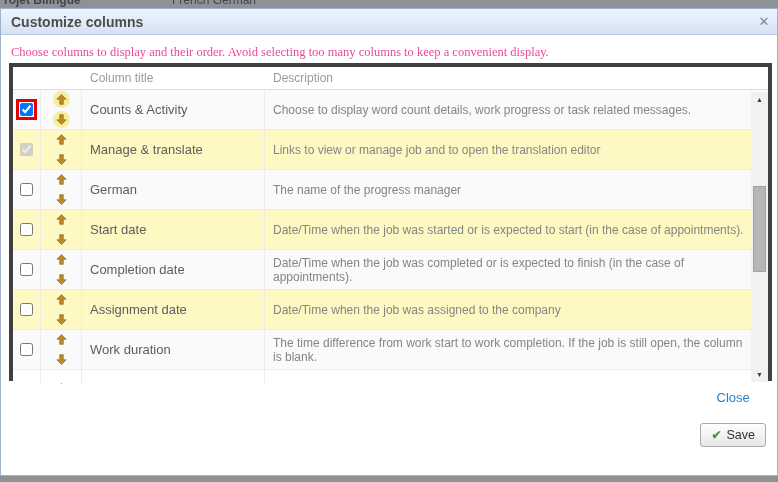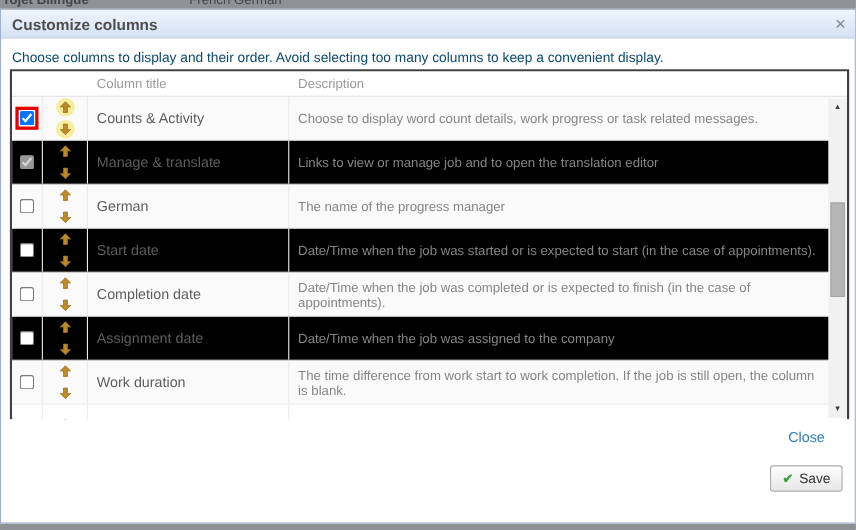--- a/index.html
+++ b/index.html
@@ -13,33 +13,33 @@
   .bg-frag.center { left:172px; font-weight:normal; }
 
   
   .modal { position:absolute; left:0; top:8px; width:778px; height:468px;
            background:#fff; border:1px solid #a0b1cd; }
   .modal-header { height:26px; background:linear-gradient(#eef4fd,#d5e2f4);
                   border-bottom:1px solid #b9c9e2; display:flex; align-items:center; }
   .modal-title { font-size:14px; font-weight:bold; color:#4d4d4d; padding-left:10px; flex:1; }
   .modal-close { width:26px; text-align:center; font-size:13px; color:#7f8794; cursor:pointer; }
 
-  .instruction { font-size:12.5px; color:#0c4a6e; padding:10px 10px 0 10px; }
+  .instruction { font-size:12.5px; color:#ec4899; padding:10px 10px 0 10px;font-family:Liberation Serif, serif; }
 
   
   .ctable { position:absolute; left:8px; top:54px; width:763px; height:318px;
-            border:2px solid #404040; background:#fff; }
+            border:4px solid #404040; background:#fff; }
   .thead { position:relative; height:23px; border-bottom:1px solid #dedede; background:#fff; }
   .thead span { position:absolute; top:4px; font-size:12px; color:#9a9a9a; }
   .th-coltitle { left:77px; }
   .th-desc { left:260px; }
   .tbody { position:relative; height:294px; overflow:hidden; }
 
   .trow { display:grid; grid-template-columns:28px 41px 183px 1fr; height:40px;
-          border-bottom:1px solid #ececec; background:#000000; }
+          border-bottom:1px solid #ececec; background:#fef9c3; }
   .trow:nth-child(odd) { background:#fafafa; }
   .trow.partial { height:14px; border-bottom:none; overflow:hidden; background:#fff; }
   .cell { display:flex; align-items:center; }
   .c-check { justify-content:center; border-right:1px solid #ececec; }
   .c-arrows { flex-direction:column; justify-content:center; gap:3px; border-right:1px solid #ececec; }
   .c-title { padding-left:8px; font-size:13px; color:#5d5d5d; border-right:1px solid #ececec; }
   .c-desc { padding-left:8px; padding-right:22px; font-size:12px; color:#858585; }
 
   .cbwrap { display:inline-flex; padding:2px; }
   .cbwrap.hl-red { border:3px solid #e60000; padding:1px; }

